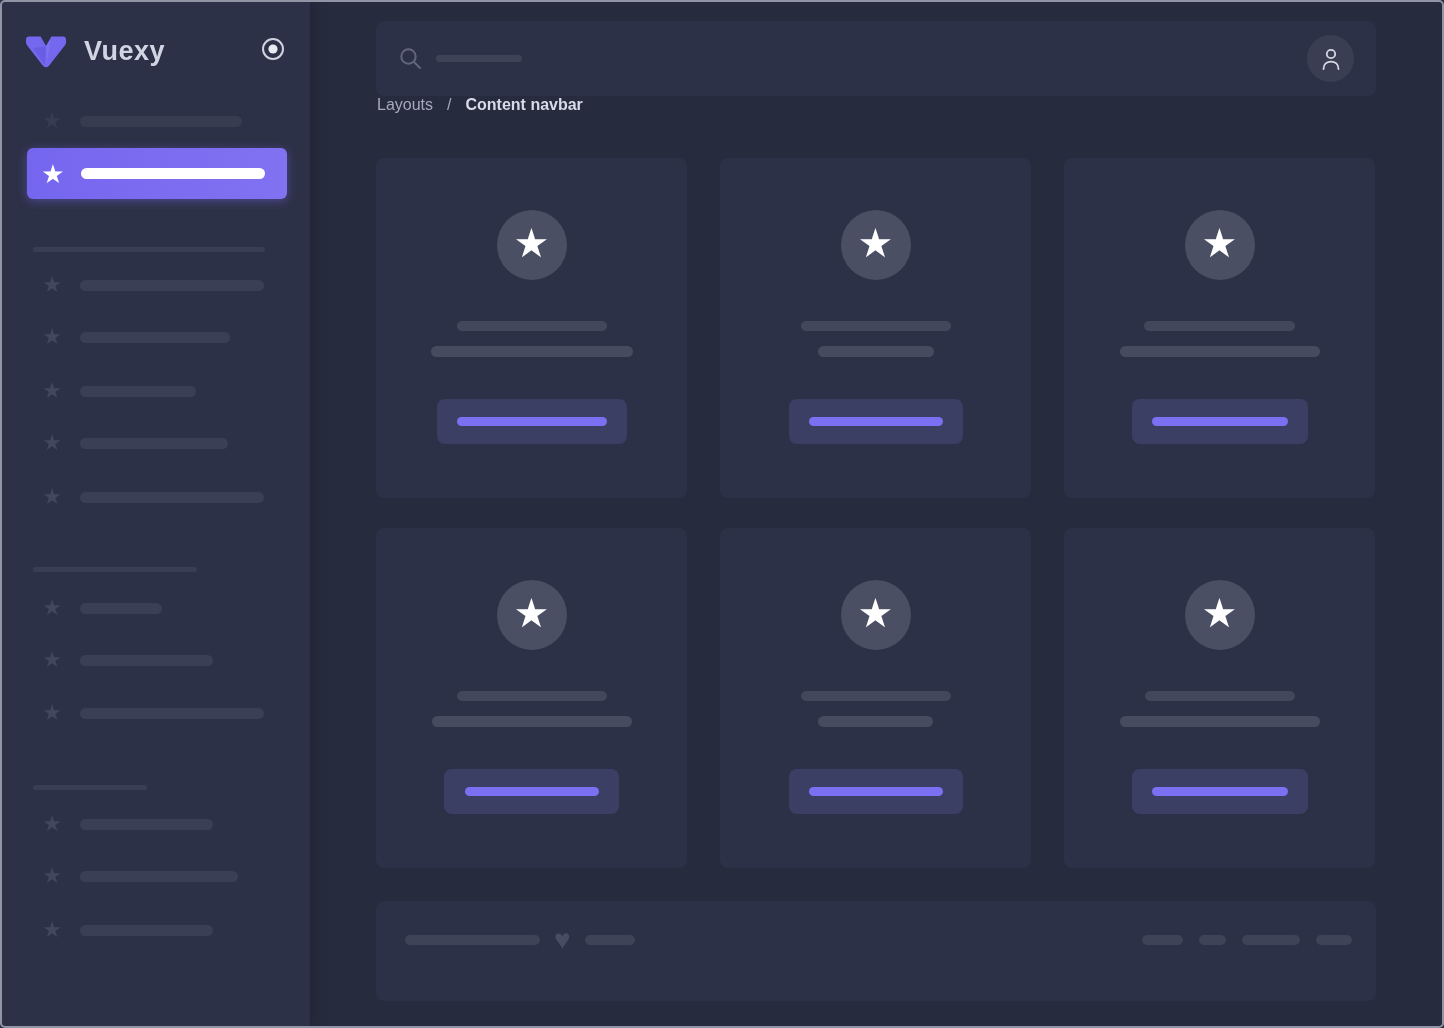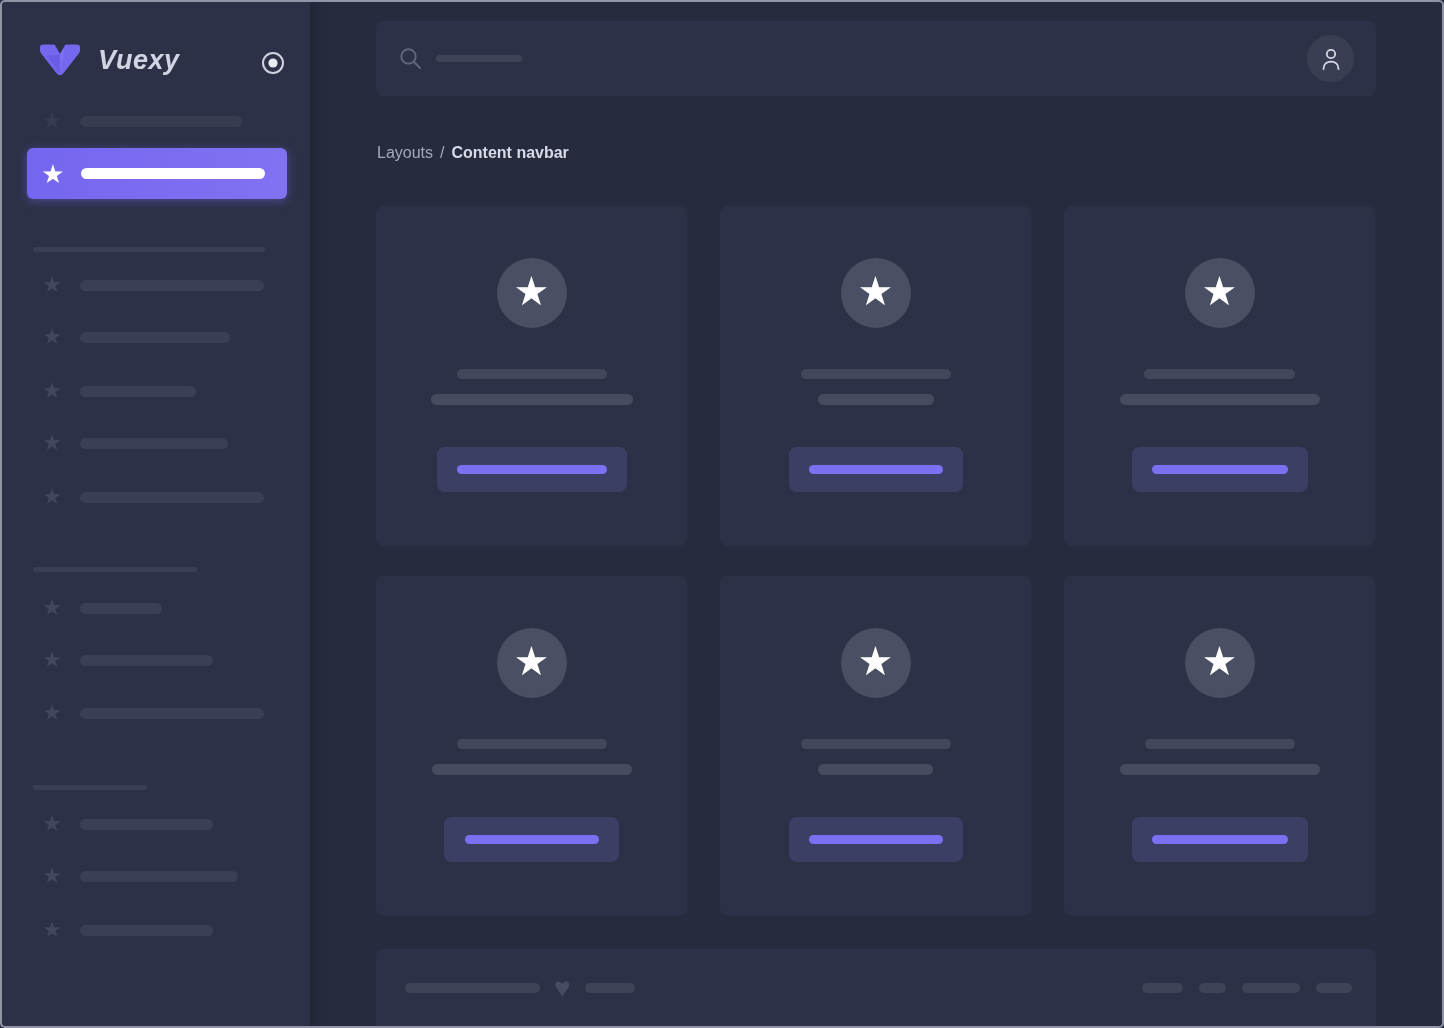--- a/index.html
+++ b/index.html
@@ -11,22 +11,22 @@
   .frame {
     position:absolute; inset:0; border:2px solid #9094a4; border-radius:5px;
     pointer-events:none; z-index:50;
   }
 
   
   .sidebar {
     position:absolute; left:0; top:0; bottom:0; width:310px;
     background:#2d3147; box-shadow:3px 0 14px rgba(0,0,0,.18); z-index:2;
   }
-  .logo-row { position:absolute; left:40px; right:24px; top:36px; height:40px;
-    display:flex; align-items:flex-end;font-style:italic; }
+  .logo-row { position:absolute; left:26px; right:24px; top:36px; height:40px;
+    display:flex; align-items:flex-start; }
   .brand-name { margin-left:18px; font-size:27px; font-weight:bold;
     color:#d2d4e3; letter-spacing:.5px; }
   .pin-toggle { margin-left:auto; width:26px; height:26px; display:flex;
     align-items:center; justify-content:center; cursor:pointer; }
 
   .s-item { position:absolute; left:0; height:24px; width:100%; }
   .s-item .star { position:absolute; left:40px; width:24px; height:24px;
     font-size:22px; line-height:24px; text-align:center; color:#42465e; }
   .s-item .bar { position:absolute; left:80px; top:7px; height:11px;
     border-radius:5.5px; background:#3b3f55; }
@@ -49,22 +49,22 @@
     padding:21px 68px 0 66px; }
 
   .navbar { height:75px; border-radius:8px; background:#2d3147;
     display:flex; align-items:center; padding:0 22px 0 23px; }
   .search-bar { margin-left:14px; width:86px; height:7px; border-radius:3.5px;
     background:#3f4357; }
   .avatar { margin-left:auto; width:47px; height:47px; border-radius:50%;
     background:#3a3e53; display:flex; align-items:center; justify-content:center;
     cursor:pointer; }
 
-  .breadcrumb { margin-top:48px; padding-left:1px; font-size:16px;
-    display:flex; align-items:baseline; gap:7px; }
+  .breadcrumb { padding-left:1px; font-size:16px;
+    display:flex; align-items:baseline; gap:14px; }
   .breadcrumb .parent, .breadcrumb .sep { color:#a6a9bc; }
   .breadcrumb .current { color:#d9dbe8; font-weight:bold; }
 
   .grid { margin-top:44px; display:grid; grid-template-columns:repeat(3,311px);
     column-gap:33px; row-gap:30px; }
   .card { width:311px; height:340px; background:#2d3147; border-radius:8px;
     display:flex; flex-direction:column; align-items:center; }
   .card .circle { margin-top:52px; width:70px; height:70px; border-radius:50%;
     background:#4b4f64; display:flex; align-items:center; justify-content:center; }
   .card .circle .star { font-size:40px; line-height:70px; color:#ffffff;

